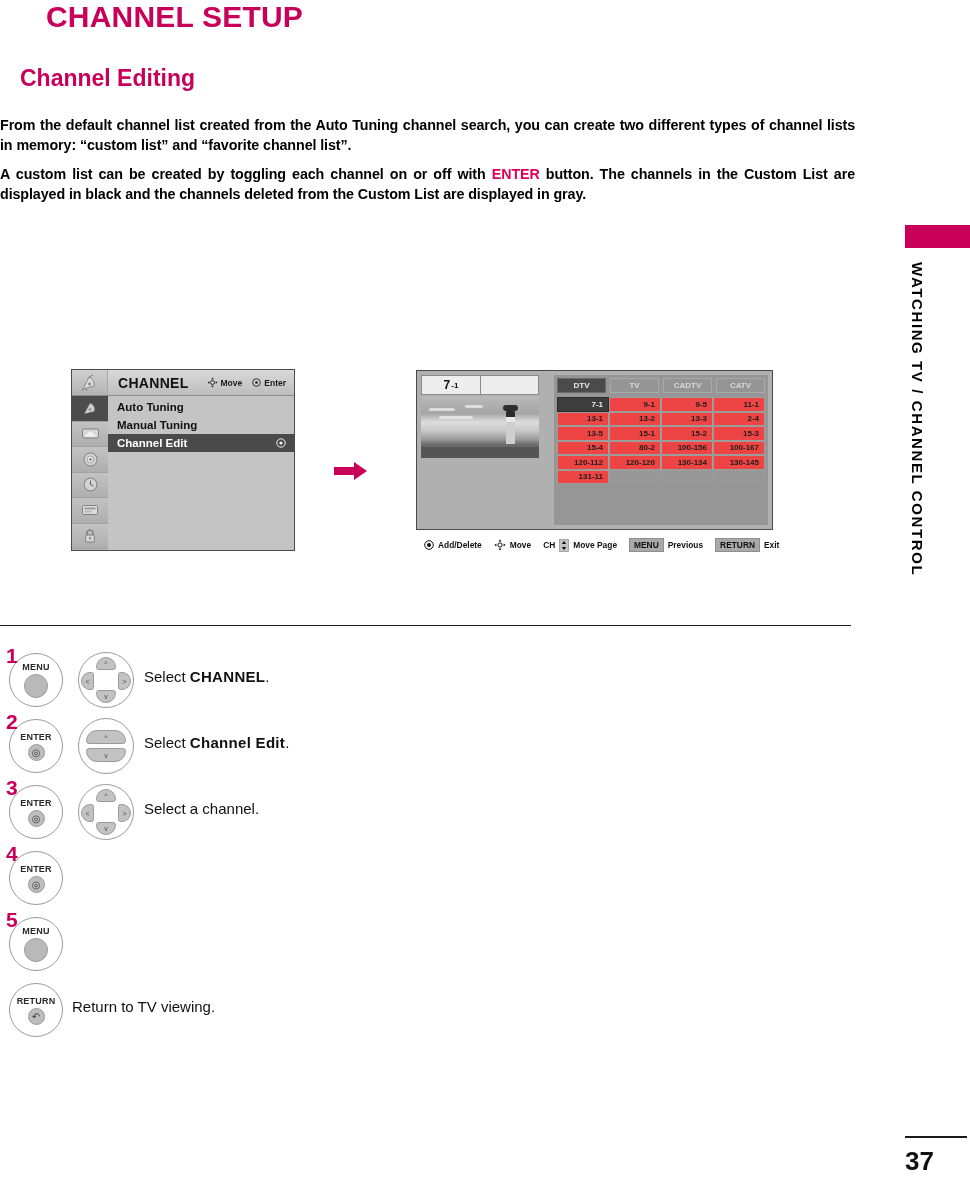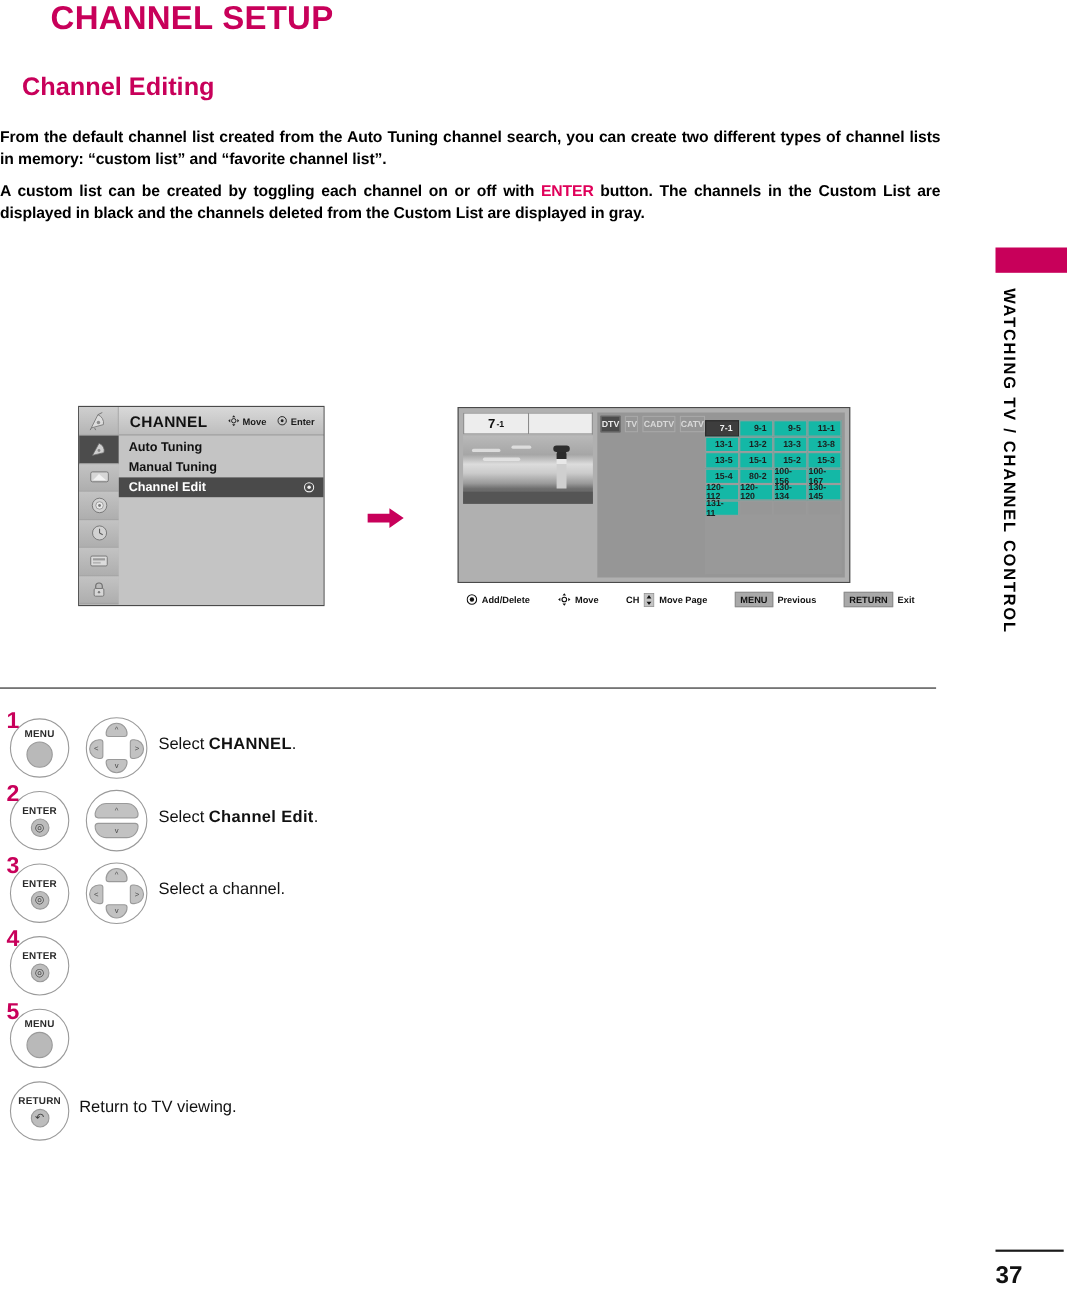--- a/index.html
+++ b/index.html
@@ -177,58 +177,58 @@
     width: 15px; height: 6px; background: #2e2e2e; border-radius: 3px;
   }
   .pier {
     position: absolute; left: 0; bottom: 0; width: 100%; height: 11px;
     background: #555;
   }
   .cloud {
     position: absolute; height: 3px; background: #e9e9e9; border-radius: 2px; opacity: .8;
   }
   .edit-right {
-    flex: 1; margin-left: 4px;
+    flex: 1; margin-left: 15px;
     background: rgba(120,120,120,0.45);
     padding: 3px;
-    display: flex; 
+    display: flex; flex-direction: column;
   }
   .tabs-row { display: flex; gap: 4px; height: 15px; }
   .tab {
     flex: 1;
     display: flex; align-items: center; justify-content: center;
     font-size: 8px; font-weight: bold;
     color: #d8d8d8;
     background: rgba(150,150,150,0.55);
     border: 1px solid rgba(190,190,190,0.5);
   }
   .tab.active { background: #4b4b4b; color: #e9e9e9; border-color: #6a6a6a; }
   .grid {
     margin-top: 4px;
     display: grid;
     grid-template-columns: repeat(4, 1fr);
     grid-auto-rows: 14.5px;
     background: rgba(160,160,160,0.35);
   }
   .cell {
     border: 1px solid #9c9c9c;
-    background: #14b8a6;
+    background: #ef4444;
     display: flex; align-items: center; justify-content: flex-end;
     padding-right: 5px;
     font-size: 8px; font-weight: bold; color: #1c1c1c;
   }
   .cell.empty { background: rgba(150,150,150,0.3); border-color: rgba(160,160,160,0.4); }
   .cell.highlight { background: #3d3d3d; color: #f0f0f0; border-color: #2a2a2a; }
 
   
   .edit-hints {
     position: absolute;
     left: 424px; top: 538px;
     display: flex; align-items: center;
-    gap: 25px;
+    gap: 12px;
     font-size: 8.4px; font-weight: bold; color: #111;
   }
   .edit-hints .grp { display: flex; align-items: center; gap: 4px; }
   .keycap {
     background: #a9a9a9; color: #111;
     padding: 1px 4px; font-size: 8.4px; font-weight: bold;
     border: 1px solid #8e8e8e;
   }
 
   
@@ -303,21 +303,21 @@
   .step-text b { font-weight: bold; }
   .mono-b { font-weight: bold; letter-spacing: .3px; }
 
   
   .footer-rule {
     position: absolute; left: 905px; top: 1136px;
     width: 62px; height: 1.6px; background: #1a1a1a;
   }
   .page-num {
     position: absolute; left: 905px; top: 1146px;
-    font-size: 22px; font-weight: bold; color: #111;
+    font-size: 26px; font-weight: bold; color: #111;
   }
 
   svg { display: block; }
 </style>
 </head>
 <body>
 
 <div class="page-title">CHANNEL SETUP</div>
 <div class="section-title">Channel Editing</div>
 
@@ -464,21 +464,21 @@
 
       <div class="grid">
         <div class="cell highlight">7-1</div>
         <div class="cell">9-1</div>
         <div class="cell">9-5</div>
         <div class="cell">11-1</div>
 
         <div class="cell">13-1</div>
         <div class="cell">13-2</div>
         <div class="cell">13-3</div>
-        <div class="cell">13-8</div>
+        <div class="cell">2-4</div>
 
         <div class="cell">13-5</div>
         <div class="cell">15-1</div>
         <div class="cell">15-2</div>
         <div class="cell">15-3</div>
 
         <div class="cell">15-4</div>
         <div class="cell">80-2</div>
         <div class="cell">100-156</div>
         <div class="cell">100-167</div>

